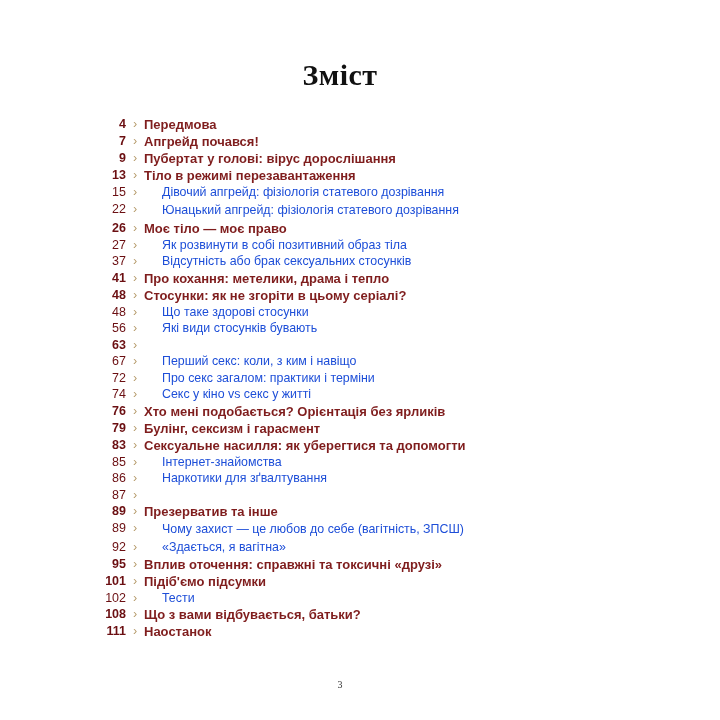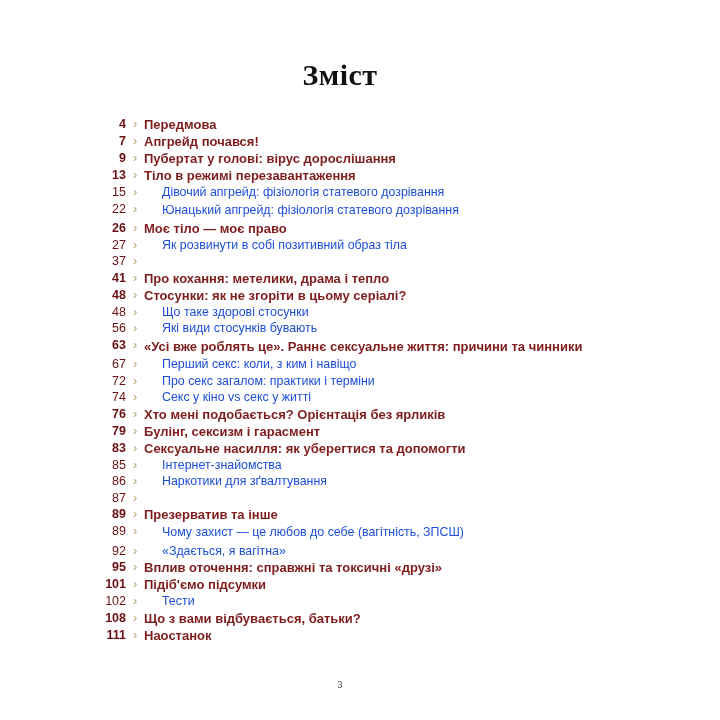--- a/index.html
+++ b/index.html
@@ -142,20 +142,21 @@
         <span class="label">Моє тіло — моє право</span>
       </div>
       <div class="row level2">
         <span class="page-num">27</span>
         <span class="sep">›</span>
         <span class="label">Як розвинути в собі позитивний образ тіла</span>
       </div>
       <div class="row level2">
         <span class="page-num">37</span>
         <span class="sep">›</span>
+        <span class="label">Відсутність або брак сексуальних стосунків</span>
       </div>
       <div class="row level1">
         <span class="page-num">41</span>
         <span class="sep">›</span>
         <span class="label">Про кохання: метелики, драма і тепло</span>
       </div>
       <div class="row level1">
         <span class="page-num">48</span>
         <span class="sep">›</span>
         <span class="label">Стосунки: як не згоріти в цьому серіалі?</span>
@@ -166,21 +167,20 @@
         <span class="label">Що таке здорові стосунки</span>
       </div>
       <div class="row level2">
         <span class="page-num">56</span>
         <span class="sep">›</span>
         <span class="label">Які види стосунків бувають</span>
       </div>
       <div class="row level1 two-line">
         <span class="page-num">63</span>
         <span class="sep">›</span>
-        <span class="label">«Усі вже роблять це». Раннє сексуальне життя: причини та чинники</span>
       </div>
       <div class="row level2">
         <span class="page-num">67</span>
         <span class="sep">›</span>
         <span class="label">Перший секс: коли, з ким і навіщо</span>
       </div>
       <div class="row level2">
         <span class="page-num">72</span>
         <span class="sep">›</span>
         <span class="label">Про секс загалом: практики і терміни</span>

